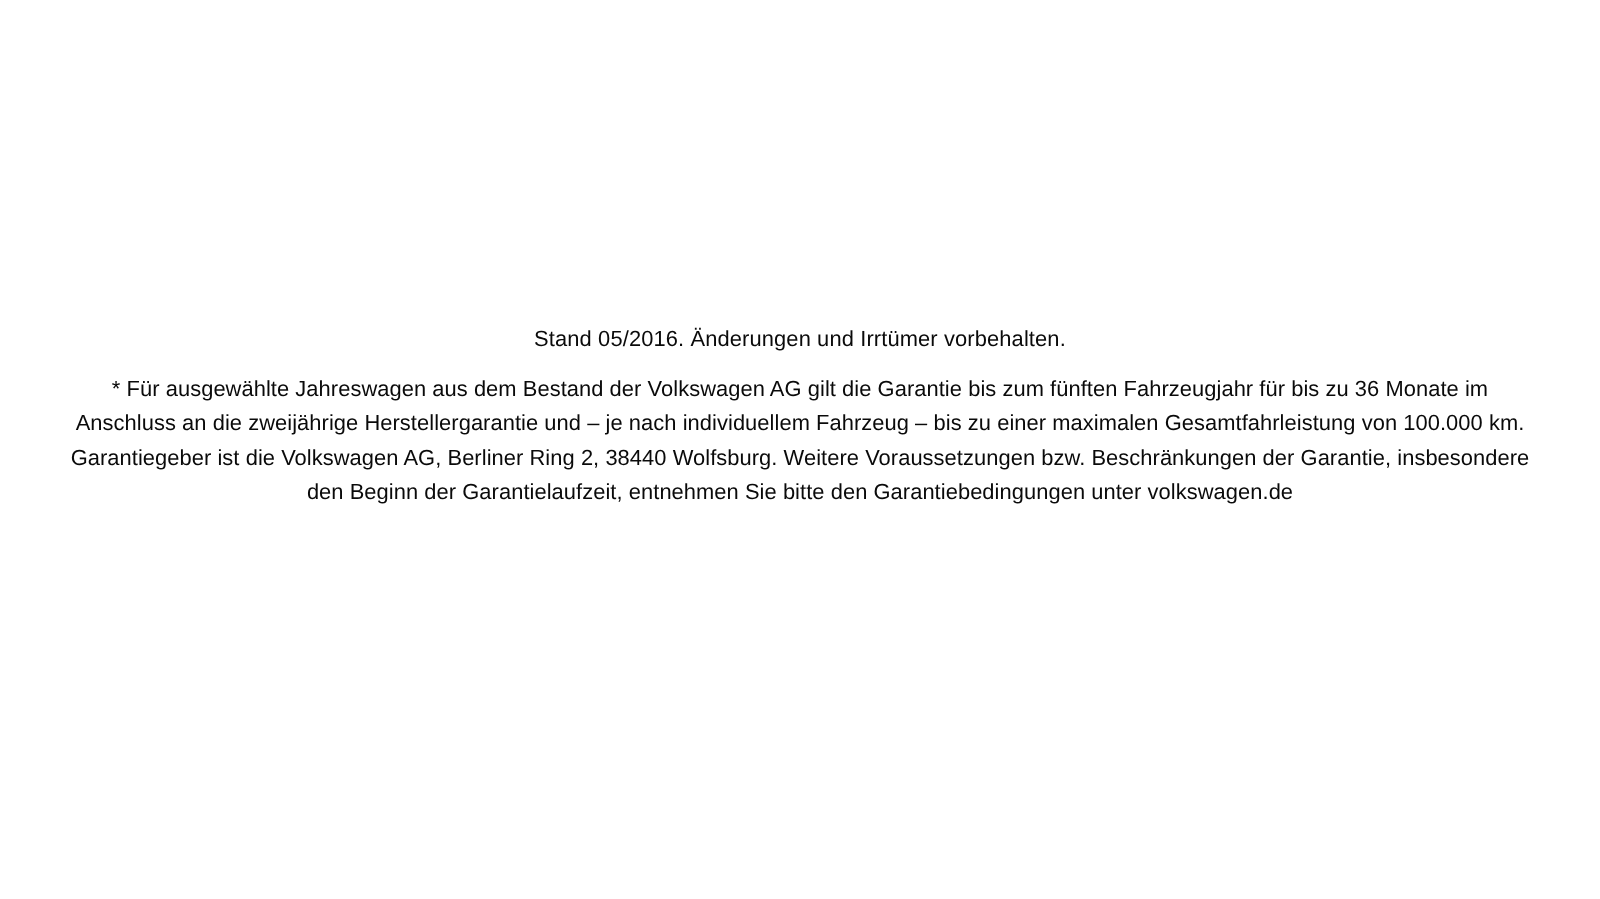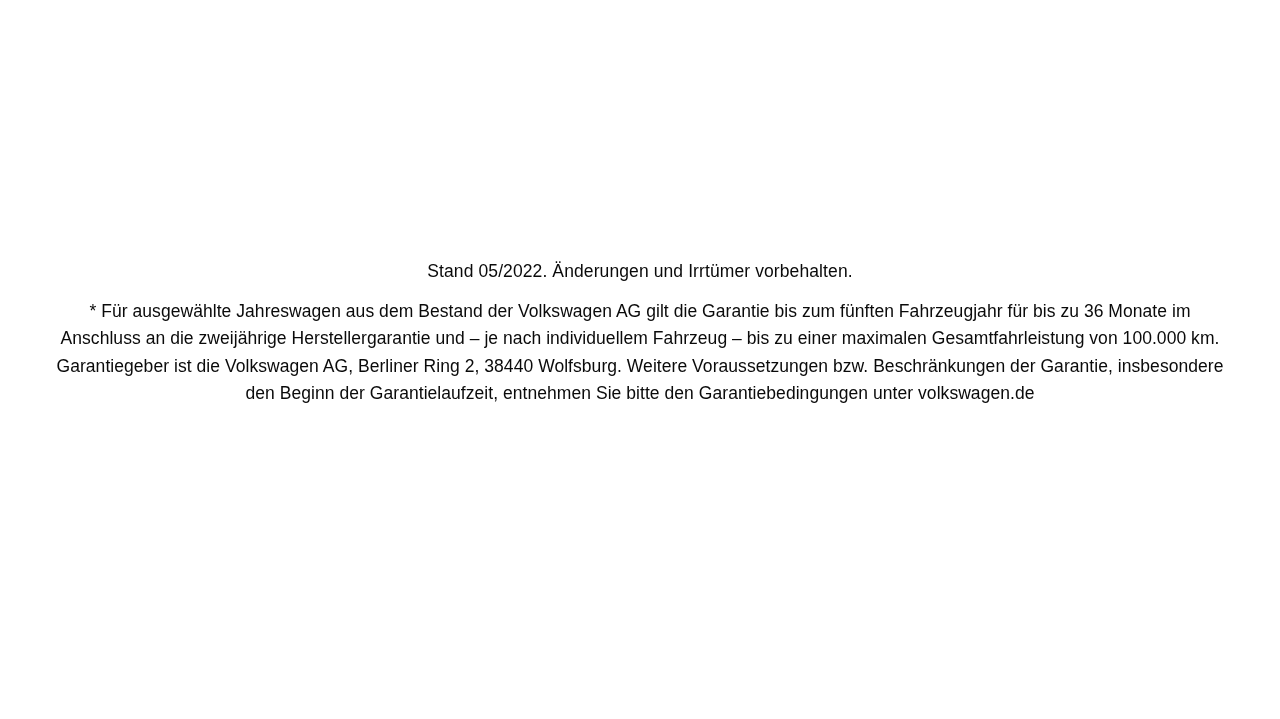--- a/index.html
+++ b/index.html
@@ -43,16 +43,16 @@
     width: 1168px;
     text-align: center;
     letter-spacing: 0.05px;
   }
 </style>
 </head>
 <body>
 
 <div class="page">
   <div class="content-block">
-    <p class="stand-line">Stand 05/2022. Änderungen und Irrtümer vorbehalten.</p>
+    <p class="stand-line">Stand 05/2016. Änderungen und Irrtümer vorbehalten.</p>
     <p class="footnote">* Für ausgewählte Jahreswagen aus dem Bestand der Volkswagen AG gilt die Garantie bis zum fünften Fahrzeugjahr für bis zu 36 Monate im Anschluss an die zweijährige Herstellergarantie und – je nach individuellem Fahrzeug – bis zu einer maximalen Gesamtfahrleistung von 100.000 km. Garantiegeber ist die Volkswagen AG, Berliner Ring 2, 38440 Wolfsburg. Weitere Voraussetzungen bzw. Beschränkungen der Garantie, insbesondere den Beginn der Garantielaufzeit, entnehmen Sie bitte den Garantiebedingungen unter volkswagen.de</p>
   </div>
 </div>
 
 </body></html>

